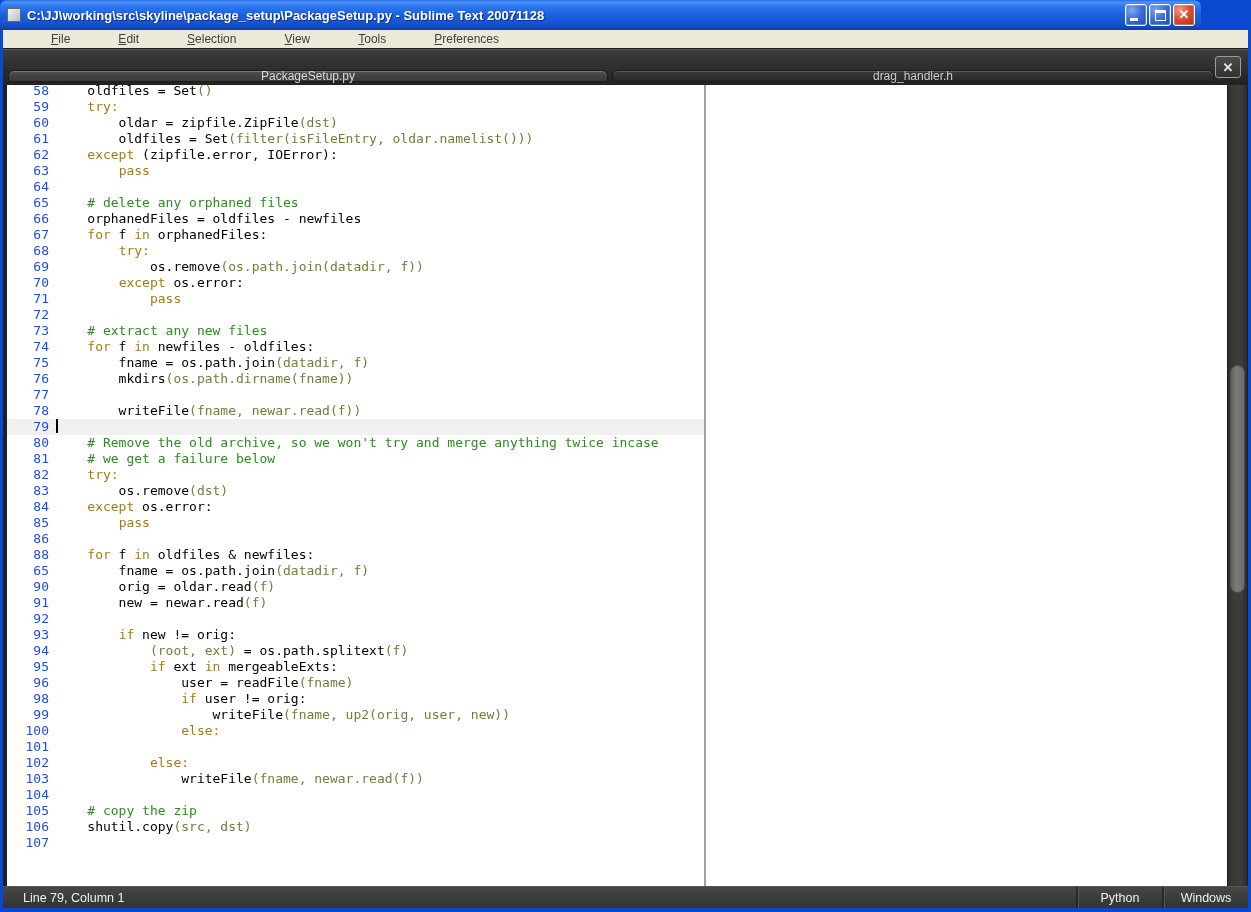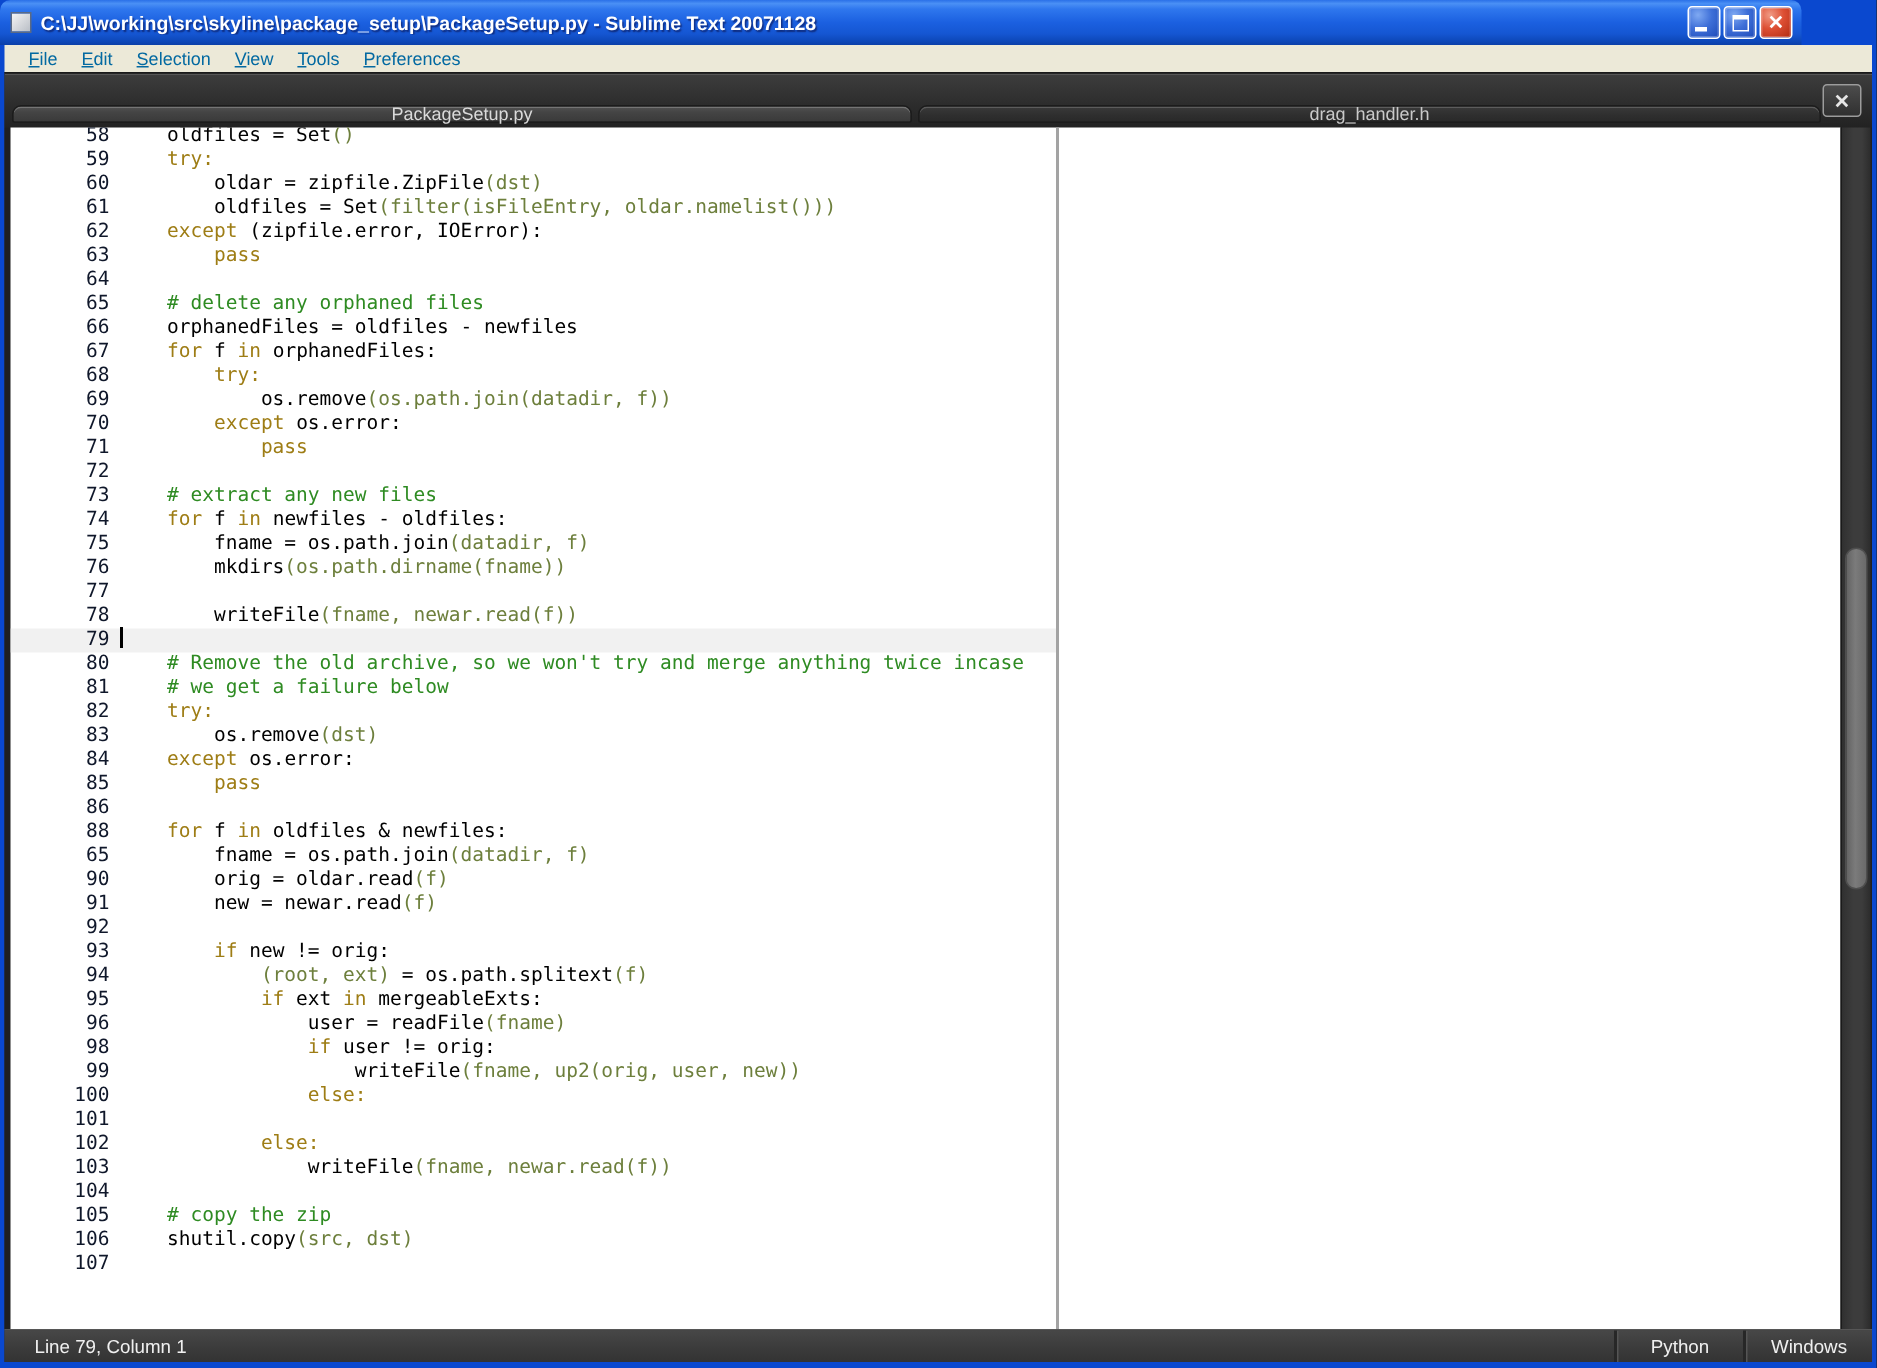--- a/index.html
+++ b/index.html
@@ -44,21 +44,21 @@
     position:absolute; left:0; top:0; width:100%; height:100%;
     color:#fff; font-size:13px; font-weight:bold; line-height:20px; text-align:center;
   }
 
   
   .menubar {
     position:absolute; left:3px; top:30px; width:1245px; height:18px;
     background:#ece9d8; display:flex; align-items:center; padding-left:8px;
   }
   .menu-item {
-    font-size:12px; color:#0369a1; padding:1px 8px 2px 8px; white-space:nowrap;
+    font-size:12px; color:#404040; padding:1px 8px 2px 8px; white-space:nowrap;margin-left:32px;
   }
   .menu-item .accel { text-decoration:underline; }
 
   
   .client {
     position:absolute; left:3px; top:48px; width:1245px; height:860px;
     background:#262626;
   }
 
   
@@ -108,23 +108,22 @@
     background:#ffffff;
   }
   .code-lines {
     position:relative; margin-top:-2px;
     font-family:"DejaVu Sans Mono", monospace;
     font-size:13px; line-height:16px;
   }
   .line { display:flex; height:16px; }
   .line.current { background:#f1f1f1;align-items:flex-end; }
   .ln {
-    flex:0 0 42px; text-align:right; color:#0f172a;
+    flex:0 0 42px; text-align:right; color:#1d4ed8;
     user-select:none;
-    margin-left:24px;
   }
   .code { padding-left:7px; white-space:pre; color:var(--pl,#000); }
   .t-k { color:var(--kw,#9e7d15); }
   .t-c { color:var(--cm,#2e8b22); }
   .t-a { color:var(--ar,#6d7f3c); }
   .t-p { color:var(--pl,#000); }
   .caret {
     display:inline-block; width:2px; height:14px; background:#000;
     vertical-align:-2px; margin-right:-2px;
   }

